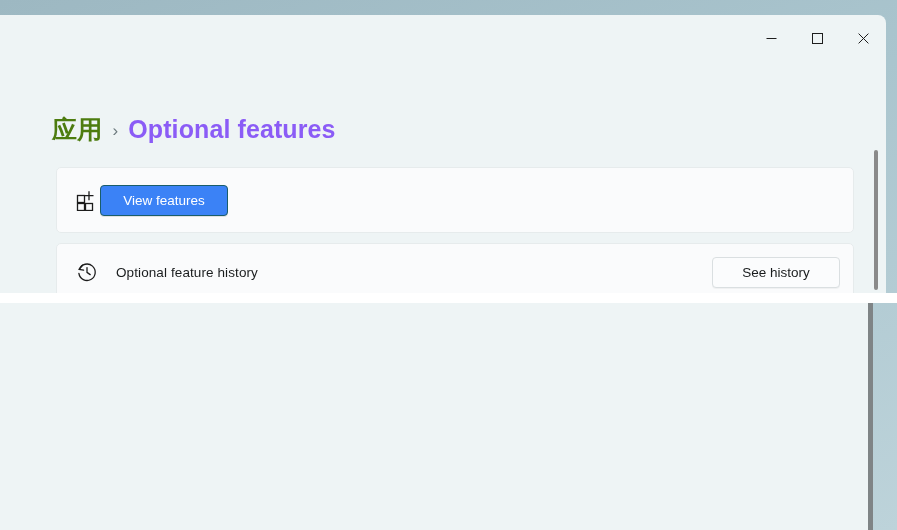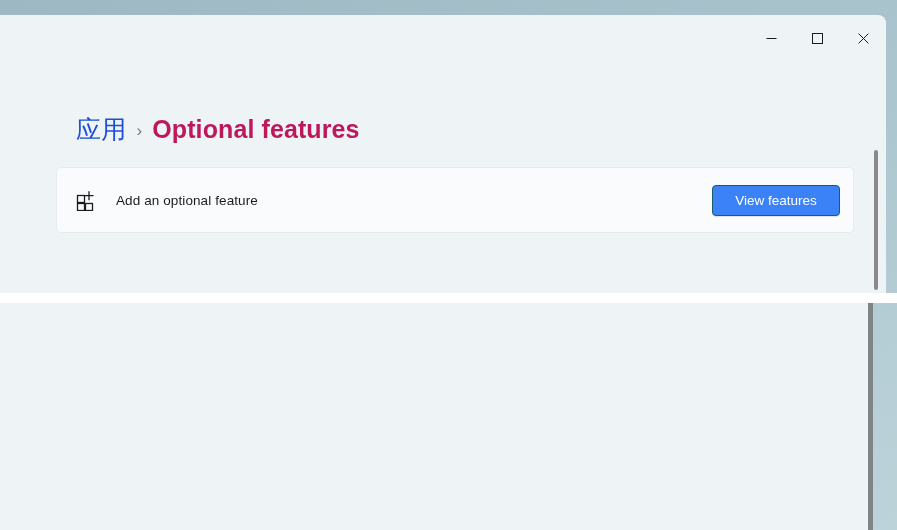--- a/index.html
+++ b/index.html
@@ -61,35 +61,34 @@
 
   
   .breadcrumb {
     display: flex;
     align-items: center;
     gap: 10px;
     white-space: nowrap;
   }
   .crumb-parent {
     font-size: 25px;
-    color: #1d4ed8;
-    font-weight: 400;
+    color: #4d7c0f;
+    font-weight: 700;
     letter-spacing: .3px;
-    margin-left: 24px;
   }
   .crumb-sep {
     font-size: 17px;
     color: #6d7a7e;
     line-height: 1;
     position: relative;
     top: 1px;
   }
   .crumb-current {
     font-size: 25px;
-    color: #be185d;
+    color: #8b5cf6;
     font-weight: 600;
     letter-spacing: .1px;
   }
 
   .card {
     background: #fafbfc;
     border: 1px solid #e6ebec;
     border-radius: 5px;
     display: flex;
     align-items: center;
@@ -237,26 +236,38 @@
     <div class="card card-1">
       <span class="card-icon">
         <svg width="22" height="22" viewBox="0 0 22 22" aria-hidden="true">
           <rect x="1.5" y="6.5" width="7" height="7" fill="none" stroke="#1c1c1c" stroke-width="1.3"></rect>
           <rect x="1.5" y="14.5" width="7" height="7" fill="none" stroke="#1c1c1c" stroke-width="1.3"></rect>
           <rect x="9.5" y="14.5" width="7" height="7" fill="none" stroke="#1c1c1c" stroke-width="1.3"></rect>
           <line x1="13" y1="2.2" x2="13" y2="11.2" stroke="#1c1c1c" stroke-width="1.3"></line>
           <line x1="8.5" y1="6.7" x2="17.5" y2="6.7" stroke="#1c1c1c" stroke-width="1.3"></line>
         </svg>
       </span>
-      <span class="card-label">Add an optional feature</span>
       <div class="btn btn-accent">
         <span>View features</span>
       </div>
     </div>
 
+    <div class="card card-2">
+      <span class="card-icon">
+        <svg width="22" height="22" viewBox="0 0 22 22" aria-hidden="true">
+          <path d="M3.4 8.2 A8.2 8.2 0 1 1 2.9 12.4" fill="none" stroke="#1c1c1c" stroke-width="1.3" stroke-linecap="round"></path>
+          <polyline points="6.6,4.3 3.0,8.4 7.6,9.2" fill="none" stroke="#1c1c1c" stroke-width="1.3" stroke-linecap="round" stroke-linejoin="round"></polyline>
+          <polyline points="11,6.6 11,11.4 14.2,13.6" fill="none" stroke="#1c1c1c" stroke-width="1.3" stroke-linecap="round" stroke-linejoin="round"></polyline>
+        </svg>
+      </span>
+      <span class="card-label">Optional feature history</span>
+      <div class="btn btn-default">
+        <span>See history</span>
+      </div>
+    </div>
 
   </div>
 
   <div class="scroll-track-top"></div>
   <div class="scroll-thumb-top"></div>
 
   <div class="divider-white"></div>
 
   <div class="win-bottom">
 

